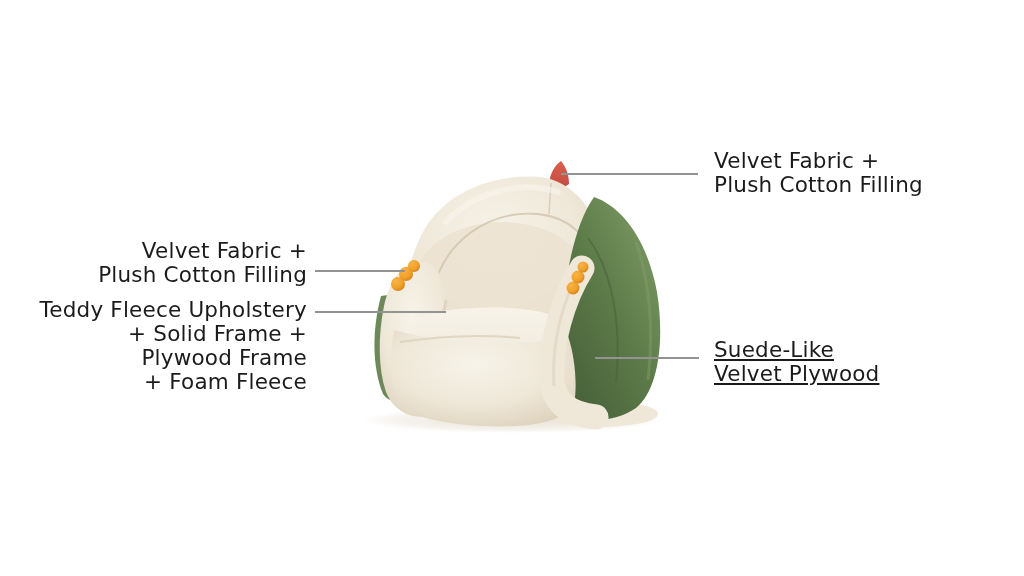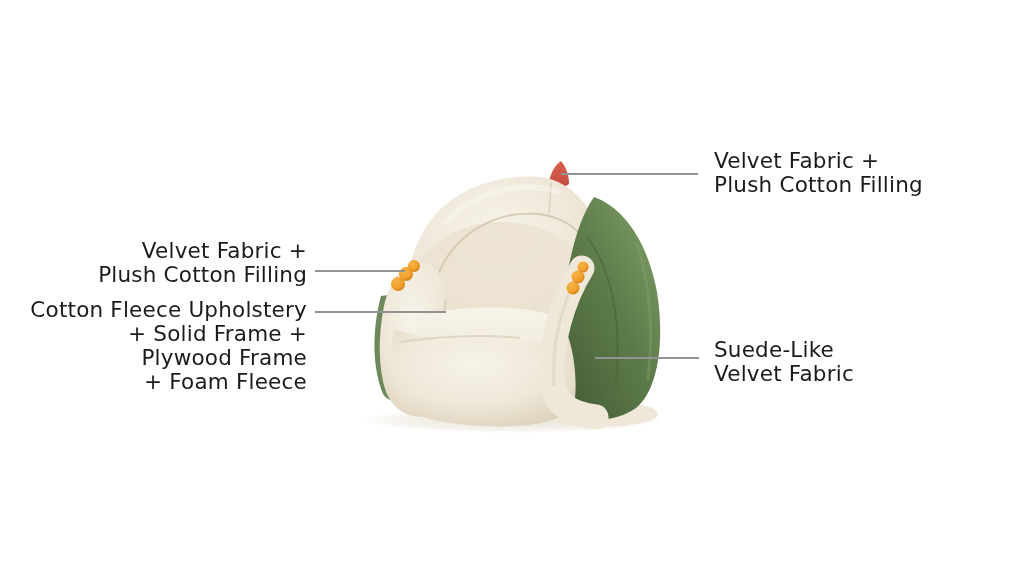--- a/index.html
+++ b/index.html
@@ -43,21 +43,21 @@
     background: var(--leader-line, #939393);
   }
   #leader-top-right { left: 561px; top: 173px; width: 137px; }
   #leader-left-upper { left: 315px; top: 270px; width: 90px;  }
   #leader-left-lower { left: 315px; top: 311px; width: 131px; }
   #leader-right     { left: 595px; top: 357px; width: 104px; }
 
   #callout-top-right { left: 714px; top: 149px; }
   #callout-left-upper { right: 717px; top: 239px; }
   #callout-left-lower { right: 717px; top: 298px; }
-  #callout-right { left: 714px; top: 338px; }
+  #callout-right { left: 714px; top: 338px; text-decoration: underline; }
 </style>
 </head>
 <body>
 
 <div class="canvas">
 
   <svg class="product-svg" viewBox="0 0 1024 576">
     <defs>
       <radialGradient id="gCream" cx="45%" cy="35%" r="75%">
         <stop offset="0%" style="stop-color: var(--teddy-cream-light, #f7f3e9)"></stop>
@@ -148,24 +148,24 @@
     <div>Velvet Fabric +</div>
     <div>Plush Cotton Filling</div>
   </div>
 
   <div class="callout align-right" id="callout-left-upper">
     <div>Velvet Fabric +</div>
     <div>Plush Cotton Filling</div>
   </div>
 
   <div class="callout align-right" id="callout-left-lower">
-    <div>Cotton Fleece Upholstery</div>
+    <div>Teddy Fleece Upholstery</div>
     <div>+ Solid Frame +</div>
     <div>Plywood Frame</div>
     <div>+ Foam Fleece</div>
   </div>
 
   <div class="callout" id="callout-right">
     <div>Suede-Like</div>
-    <div>Velvet Fabric</div>
+    <div>Velvet Plywood</div>
   </div>
 
 </div>
 
 </body></html>

